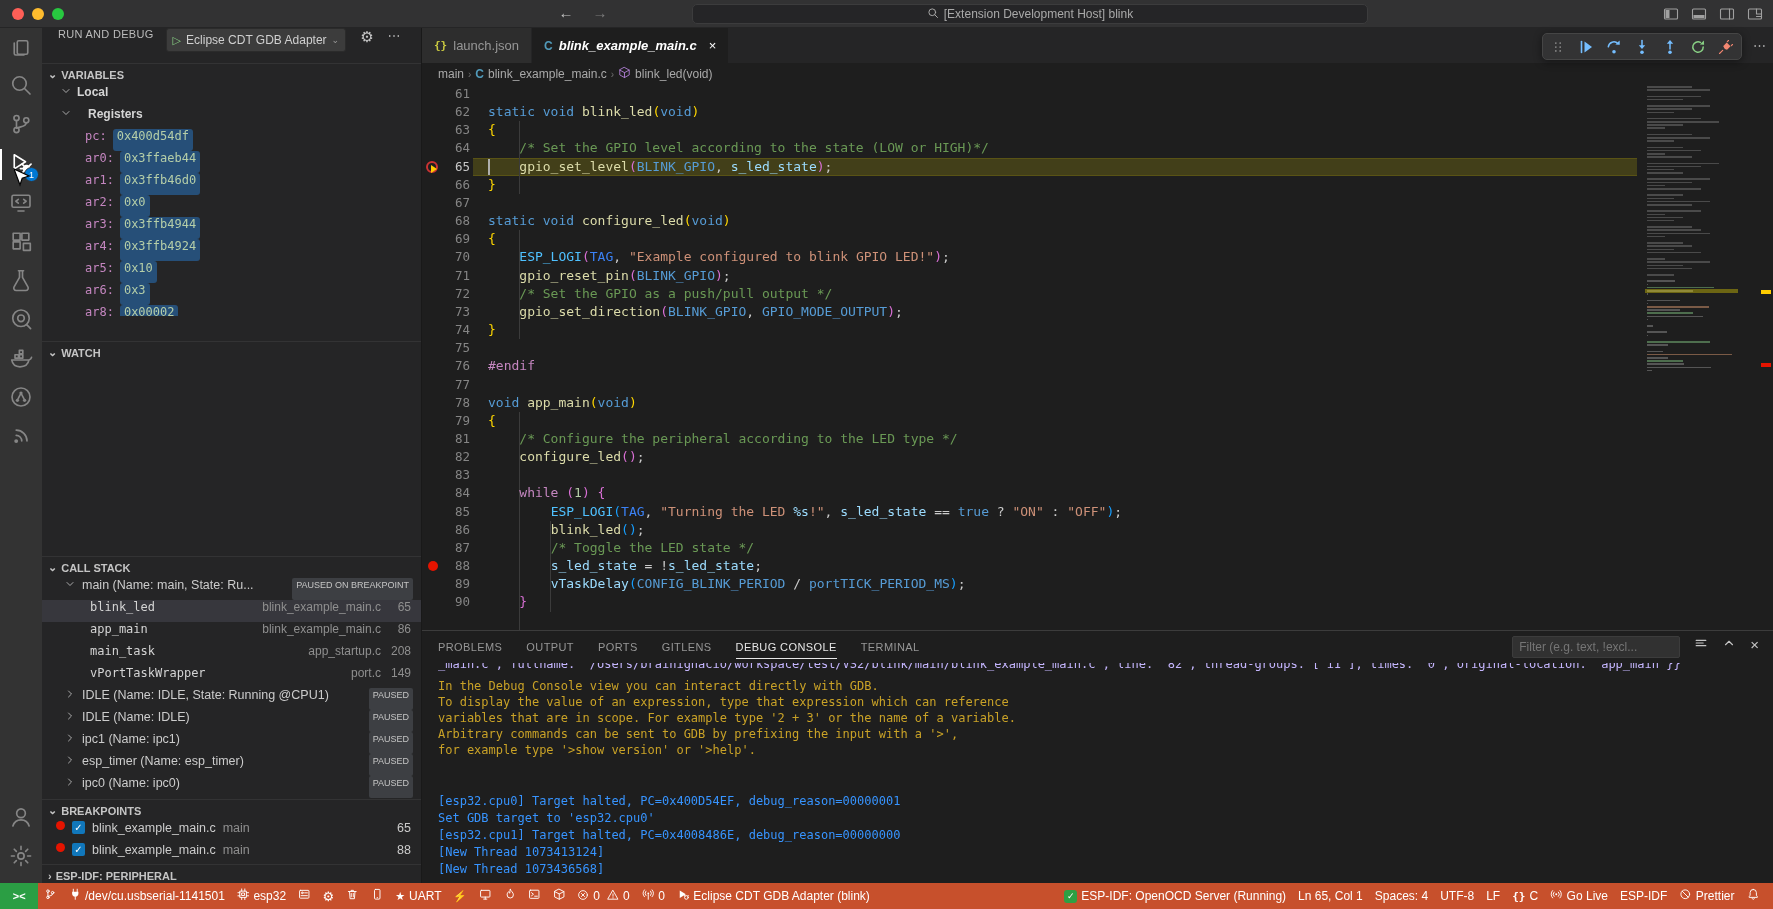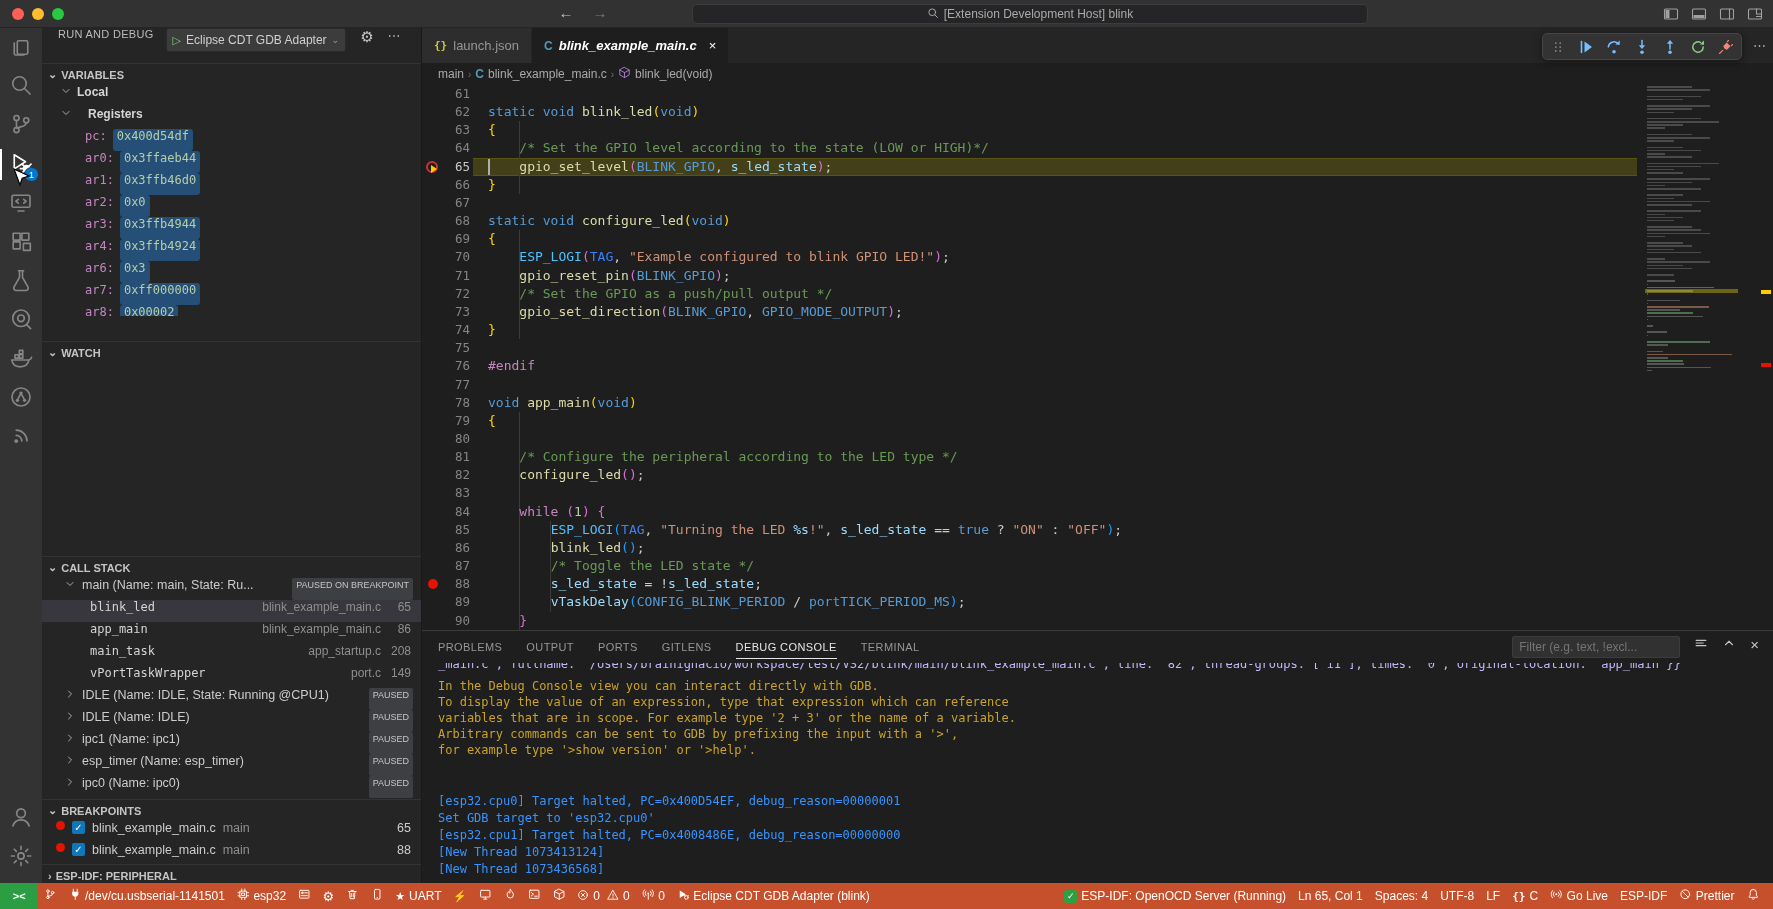--- a/index.html
+++ b/index.html
@@ -305,26 +305,26 @@
           </div>
           <div class="row22 reg-row">
             <span class="reg-name">ar3:</span>
             <span class="reg-val">0x3ffb4944</span>
           </div>
           <div class="row22 reg-row">
             <span class="reg-name">ar4:</span>
             <span class="reg-val">0x3ffb4924</span>
           </div>
           <div class="row22 reg-row">
+            <span class="reg-name">ar5:</span>
+            <span class="reg-val">0x10</span>
+          </div>
+          <div class="row22 reg-row">
             <span class="reg-name">ar6:</span>
             <span class="reg-val">0x3</span>
-          </div>
-          <div class="row22 reg-row">
-            <span class="reg-name">ar7:</span>
-            <span class="reg-val">0xff000000</span>
           </div>
           <div class="row22 reg-row clip" style="height:11px;align-items:flex-start">
             <span class="reg-name">ar8:</span>
             <span class="reg-val">0x00002</span>
           </div>
         </div>
     </div>
 
     <div class="sec" style="top:313px">
       <div class="sec-head">
@@ -541,21 +541,20 @@
         <div class="code-row"><span class="glyph"></span><span class="lnum">70</span><span class="ltext"><span>    </span><span class="tok-m">ESP_LOGI</span><span class="tok-b2">(</span><span class="tok-tag">TAG</span><span>, </span><span class="tok-s">"Example configured to blink GPIO LED!"</span><span class="tok-b2">)</span><span>;</span></span></div>
         <div class="code-row"><span class="glyph"></span><span class="lnum">71</span><span class="ltext"><span>    </span><span class="tok-fn">gpio_reset_pin</span><span class="tok-b2">(</span><span class="tok-k">BLINK_GPIO</span><span class="tok-b2">)</span><span>;</span></span></div>
         <div class="code-row"><span class="glyph"></span><span class="lnum">72</span><span class="ltext"><span>    </span><span class="tok-c">/* Set the GPIO as a push/pull output */</span></span></div>
         <div class="code-row"><span class="glyph"></span><span class="lnum">73</span><span class="ltext"><span>    </span><span class="tok-fn">gpio_set_direction</span><span class="tok-b2">(</span><span class="tok-k">BLINK_GPIO</span><span>, </span><span class="tok-k">GPIO_MODE_OUTPUT</span><span class="tok-b2">)</span><span>;</span></span></div>
         <div class="code-row"><span class="glyph"></span><span class="lnum">74</span><span class="ltext"><span class="tok-b1">}</span></span></div>
         <div class="code-row"><span class="glyph"></span><span class="lnum">75</span><span class="ltext"></span></div>
         <div class="code-row"><span class="glyph"></span><span class="lnum">76</span><span class="ltext"><span class="tok-p">#endif</span></span></div>
         <div class="code-row"><span class="glyph"></span><span class="lnum">77</span><span class="ltext"></span></div>
         <div class="code-row"><span class="glyph"></span><span class="lnum">78</span><span class="ltext"><span class="tok-k">void </span><span class="tok-fn">app_main</span><span class="tok-b1">(</span><span class="tok-k">void</span><span class="tok-b1">)</span></span></div>
         <div class="code-row"><span class="glyph"></span><span class="lnum">79</span><span class="ltext"><span class="tok-b1">{</span></span></div>
-        <div class="code-row"><span class="glyph"></span><span class="lnum">80</span><span class="ltext"></span></div>
         <div class="code-row"><span class="glyph"></span><span class="lnum">81</span><span class="ltext"><span>    </span><span class="tok-c">/* Configure the peripheral according to the LED type */</span></span></div>
         <div class="code-row"><span class="glyph"></span><span class="lnum">82</span><span class="ltext"><span>    </span><span class="tok-fn">configure_led</span><span class="tok-b2">(</span><span class="tok-b2">)</span><span>;</span></span></div>
         <div class="code-row"><span class="glyph"></span><span class="lnum">83</span><span class="ltext"></span></div>
         <div class="code-row"><span class="glyph"></span><span class="lnum">84</span><span class="ltext"><span>    </span><span class="tok-p">while</span><span> </span><span class="tok-b2">(</span><span class="tok-n">1</span><span class="tok-b2">)</span><span> </span><span class="tok-b2">{</span></span></div>
         <div class="code-row"><span class="glyph"></span><span class="lnum">85</span><span class="ltext"><span>        </span><span class="tok-m">ESP_LOGI</span><span class="tok-b3">(</span><span class="tok-tag">TAG</span><span>, </span><span class="tok-s">"Turning the LED </span><span class="tok-e">%s</span><span class="tok-s">!"</span><span>, </span><span class="tok-v">s_led_state</span><span> == </span><span class="tok-k">true</span><span> ? </span><span class="tok-s">"ON"</span><span> : </span><span class="tok-s">"OFF"</span><span class="tok-b3">)</span><span>;</span></span></div>
         <div class="code-row"><span class="glyph"></span><span class="lnum">86</span><span class="ltext"><span>        </span><span class="tok-fn">blink_led</span><span class="tok-b3">(</span><span class="tok-b3">)</span><span>;</span></span></div>
         <div class="code-row"><span class="glyph"></span><span class="lnum">87</span><span class="ltext"><span>        </span><span class="tok-c">/* Toggle the LED state */</span></span></div>
         <div class="code-row"><span class="glyph"><span class="bp-glyph"></span></span><span class="lnum">88</span><span class="ltext"><span>        </span><span class="tok-v">s_led_state</span><span> = !</span><span class="tok-v">s_led_state</span><span>;</span></span></div>
         <div class="code-row"><span class="glyph"></span><span class="lnum">89</span><span class="ltext"><span>        </span><span class="tok-v">vTaskDelay</span><span class="tok-b3">(</span><span class="tok-k">CONFIG_BLINK_PERIOD</span><span> / </span><span class="tok-k">portTICK_PERIOD_MS</span><span class="tok-b3">)</span><span>;</span></span></div>
         <div class="code-row"><span class="glyph"></span><span class="lnum">90</span><span class="ltext"><span>    </span><span class="tok-b2">}</span></span></div>

